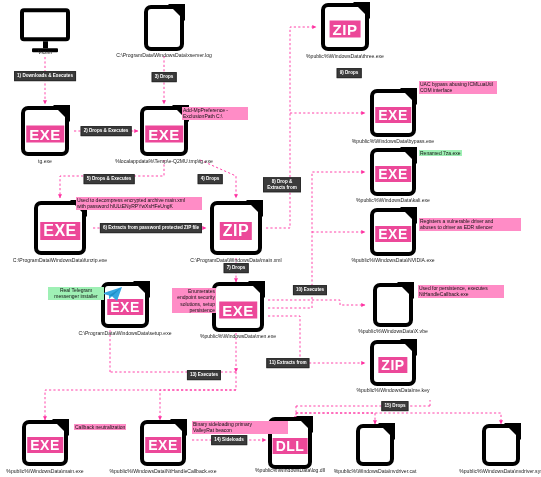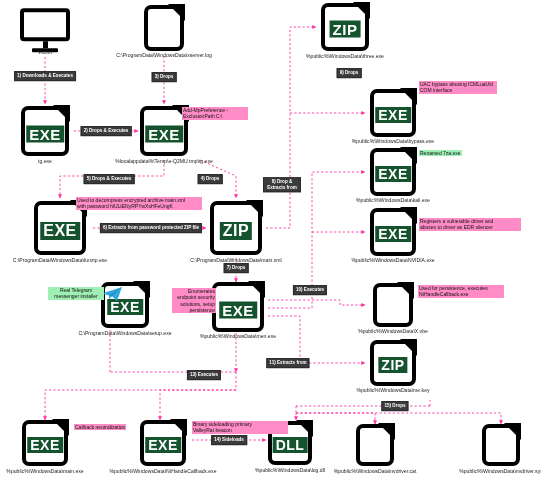--- a/index.html
+++ b/index.html
@@ -17,21 +17,21 @@
   .fileshape{
     position:relative;box-sizing:border-box;
     border:4px solid #000;border-radius:7px;background:#fff;
   }
   .corner-fill{
     position:absolute;top:-5px;right:-5px;width:0;height:0;
     border-left:17px solid transparent;border-top:17px solid #000;
   }
   .badge{
     position:absolute;left:50%;top:56%;transform:translate(-50%,-50%);
-    background:#14532d;color:#fff;font-weight:700;letter-spacing:.5px;
+    background:#ec4899;color:#fff;font-weight:700;letter-spacing:.5px;
     font-family:"Liberation Sans","DejaVu Sans",sans-serif;
     padding:1px 3px;line-height:1;
   }
   
   .monitor-screen{box-sizing:border-box;border:4px solid #000;border-radius:4px;background:#fff;}
   .monitor-neck{background:#000;margin:0 auto;}
   .monitor-base{background:#000;margin:0 auto;border-radius:1px;}
 
   .caption{
     position:absolute;transform:translateX(-50%);
@@ -246,21 +246,21 @@
 
   <div class="node" style="left:163px;top:443px;">
     <div class="fileshape" style="width:46px;height:46px;">
       <div class="corner-fill"></div>
       <div class="badge" style="font-size:14px;">EXE</div>
     </div>
   </div>
   <div class="caption" style="left:163px;top:469px;">%public%\WindowsData\NtHandleCallback.exe</div>
 
   <div class="node" style="left:290px;top:443px;">
-    <div class="fileshape" style="width:44px;height:44px;">
+    <div class="fileshape" style="width:44px;height:52px;">
       <div class="corner-fill"></div>
       <div class="badge" style="font-size:14px;">DLL</div>
     </div>
   </div>
   <div class="caption" style="left:290px;top:468px;">%public%\WindowsData\log.dll</div>
 
   <div class="node" style="left:375px;top:445px;">
     <div class="fileshape" style="width:38px;height:42px;">
       <div class="corner-fill"></div>
     </div>

